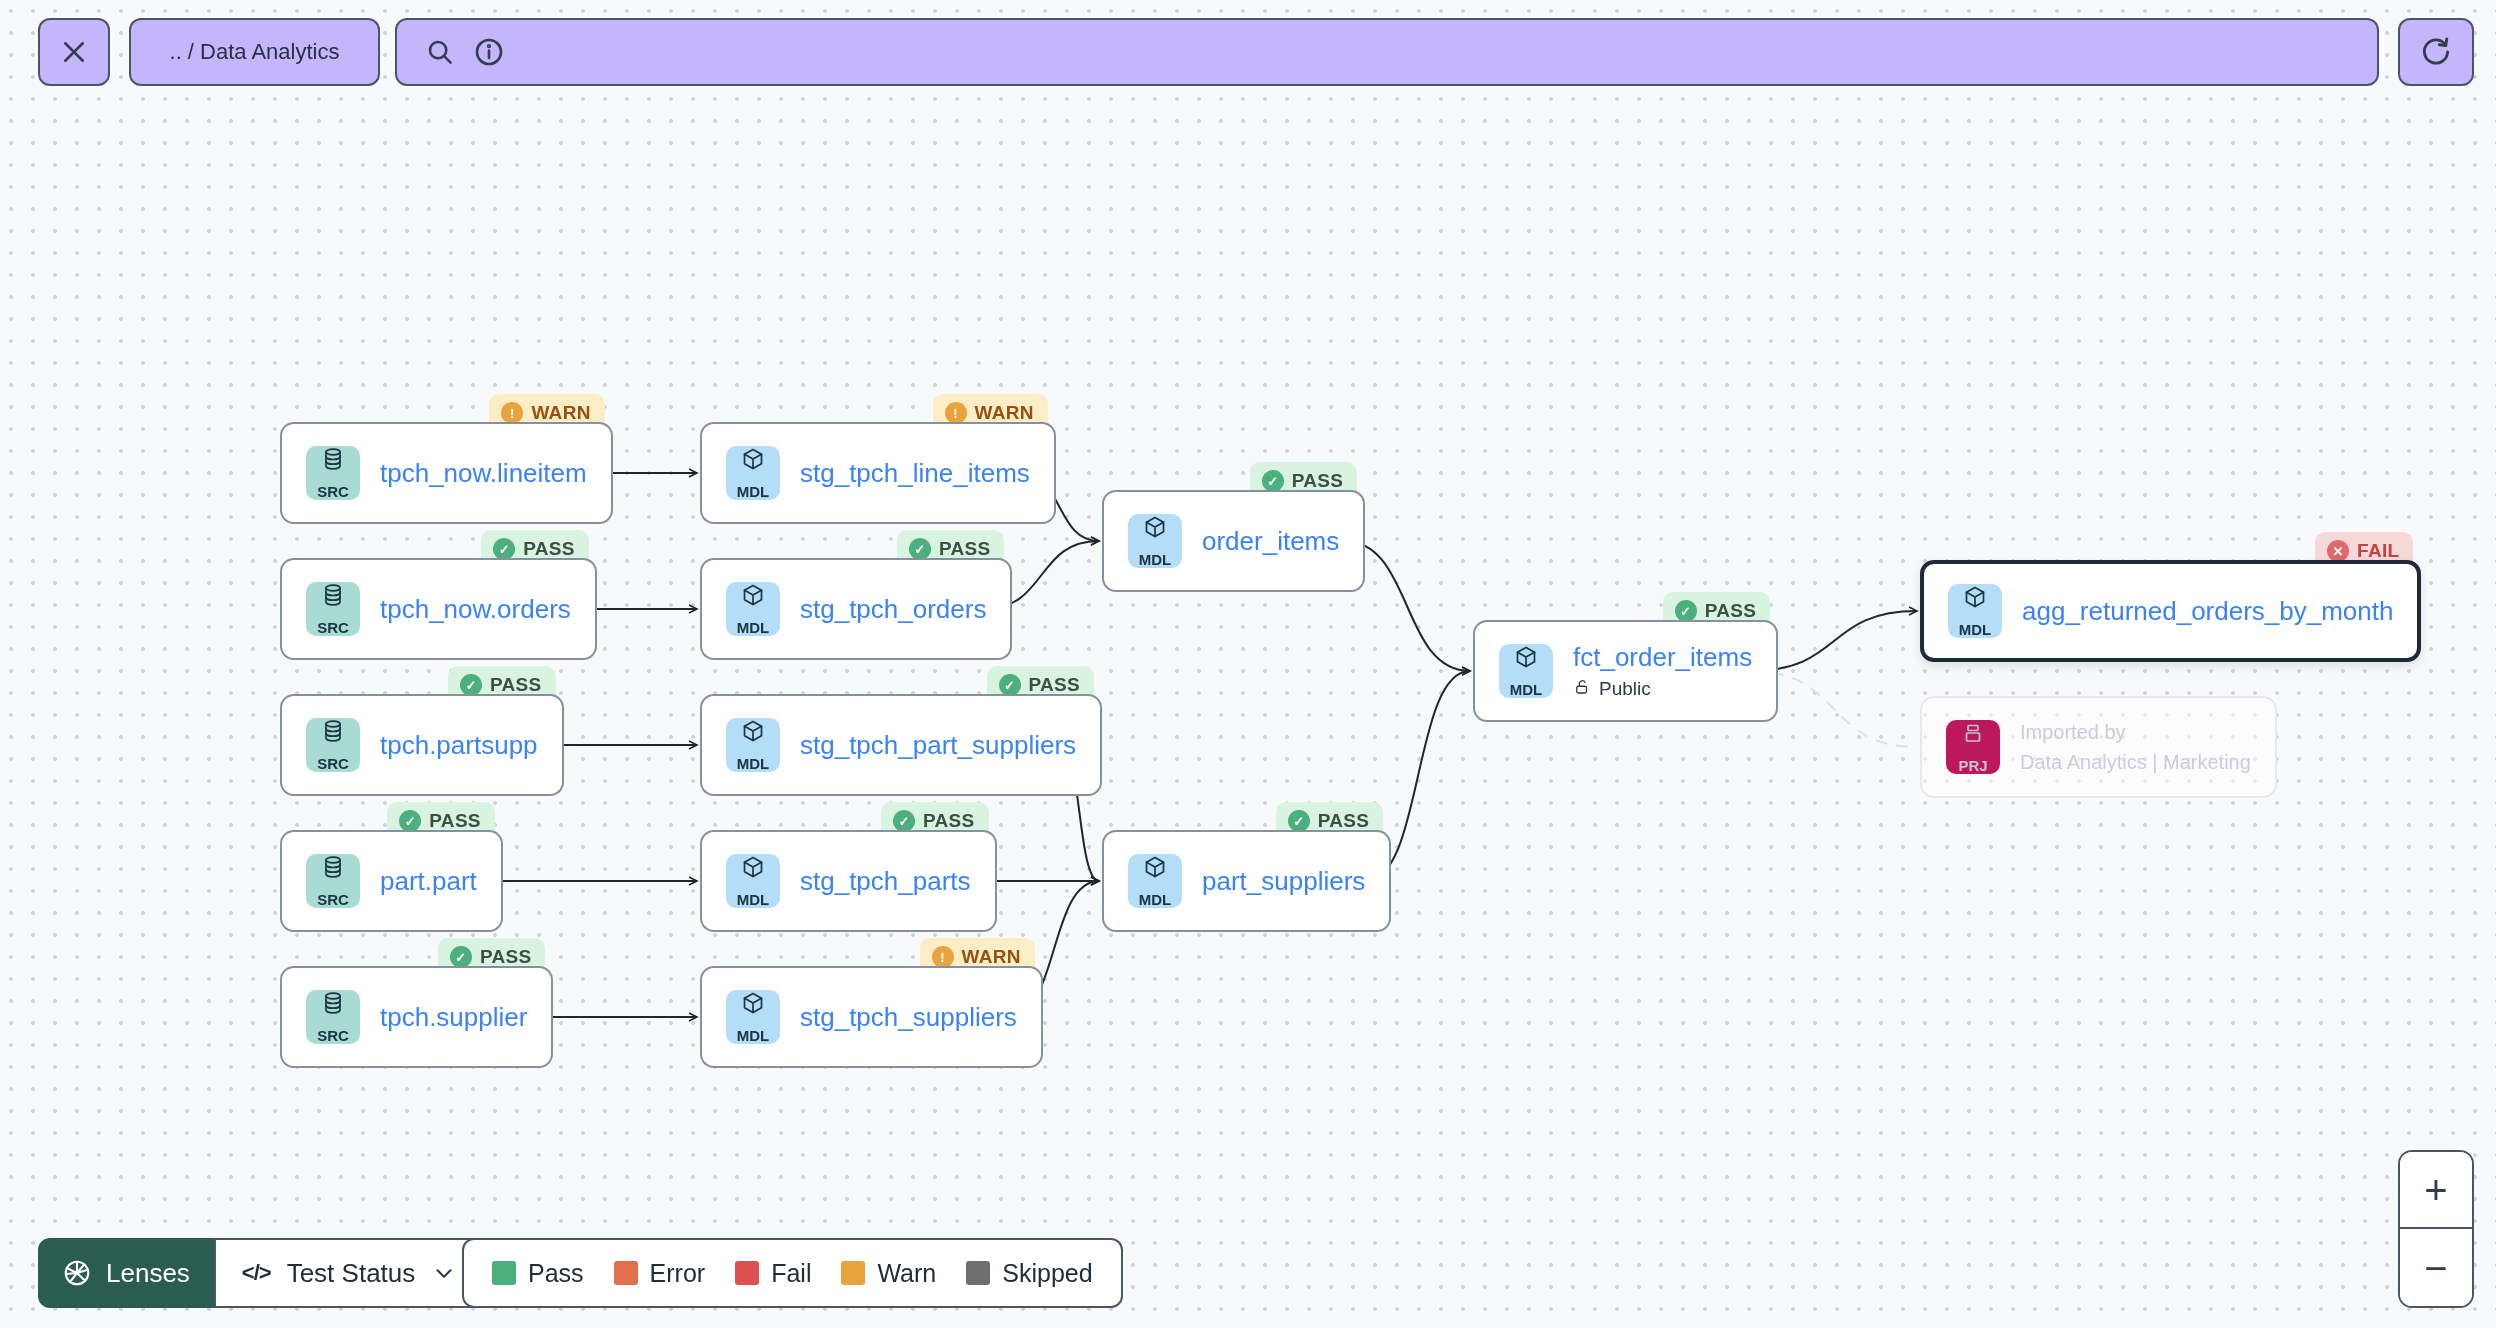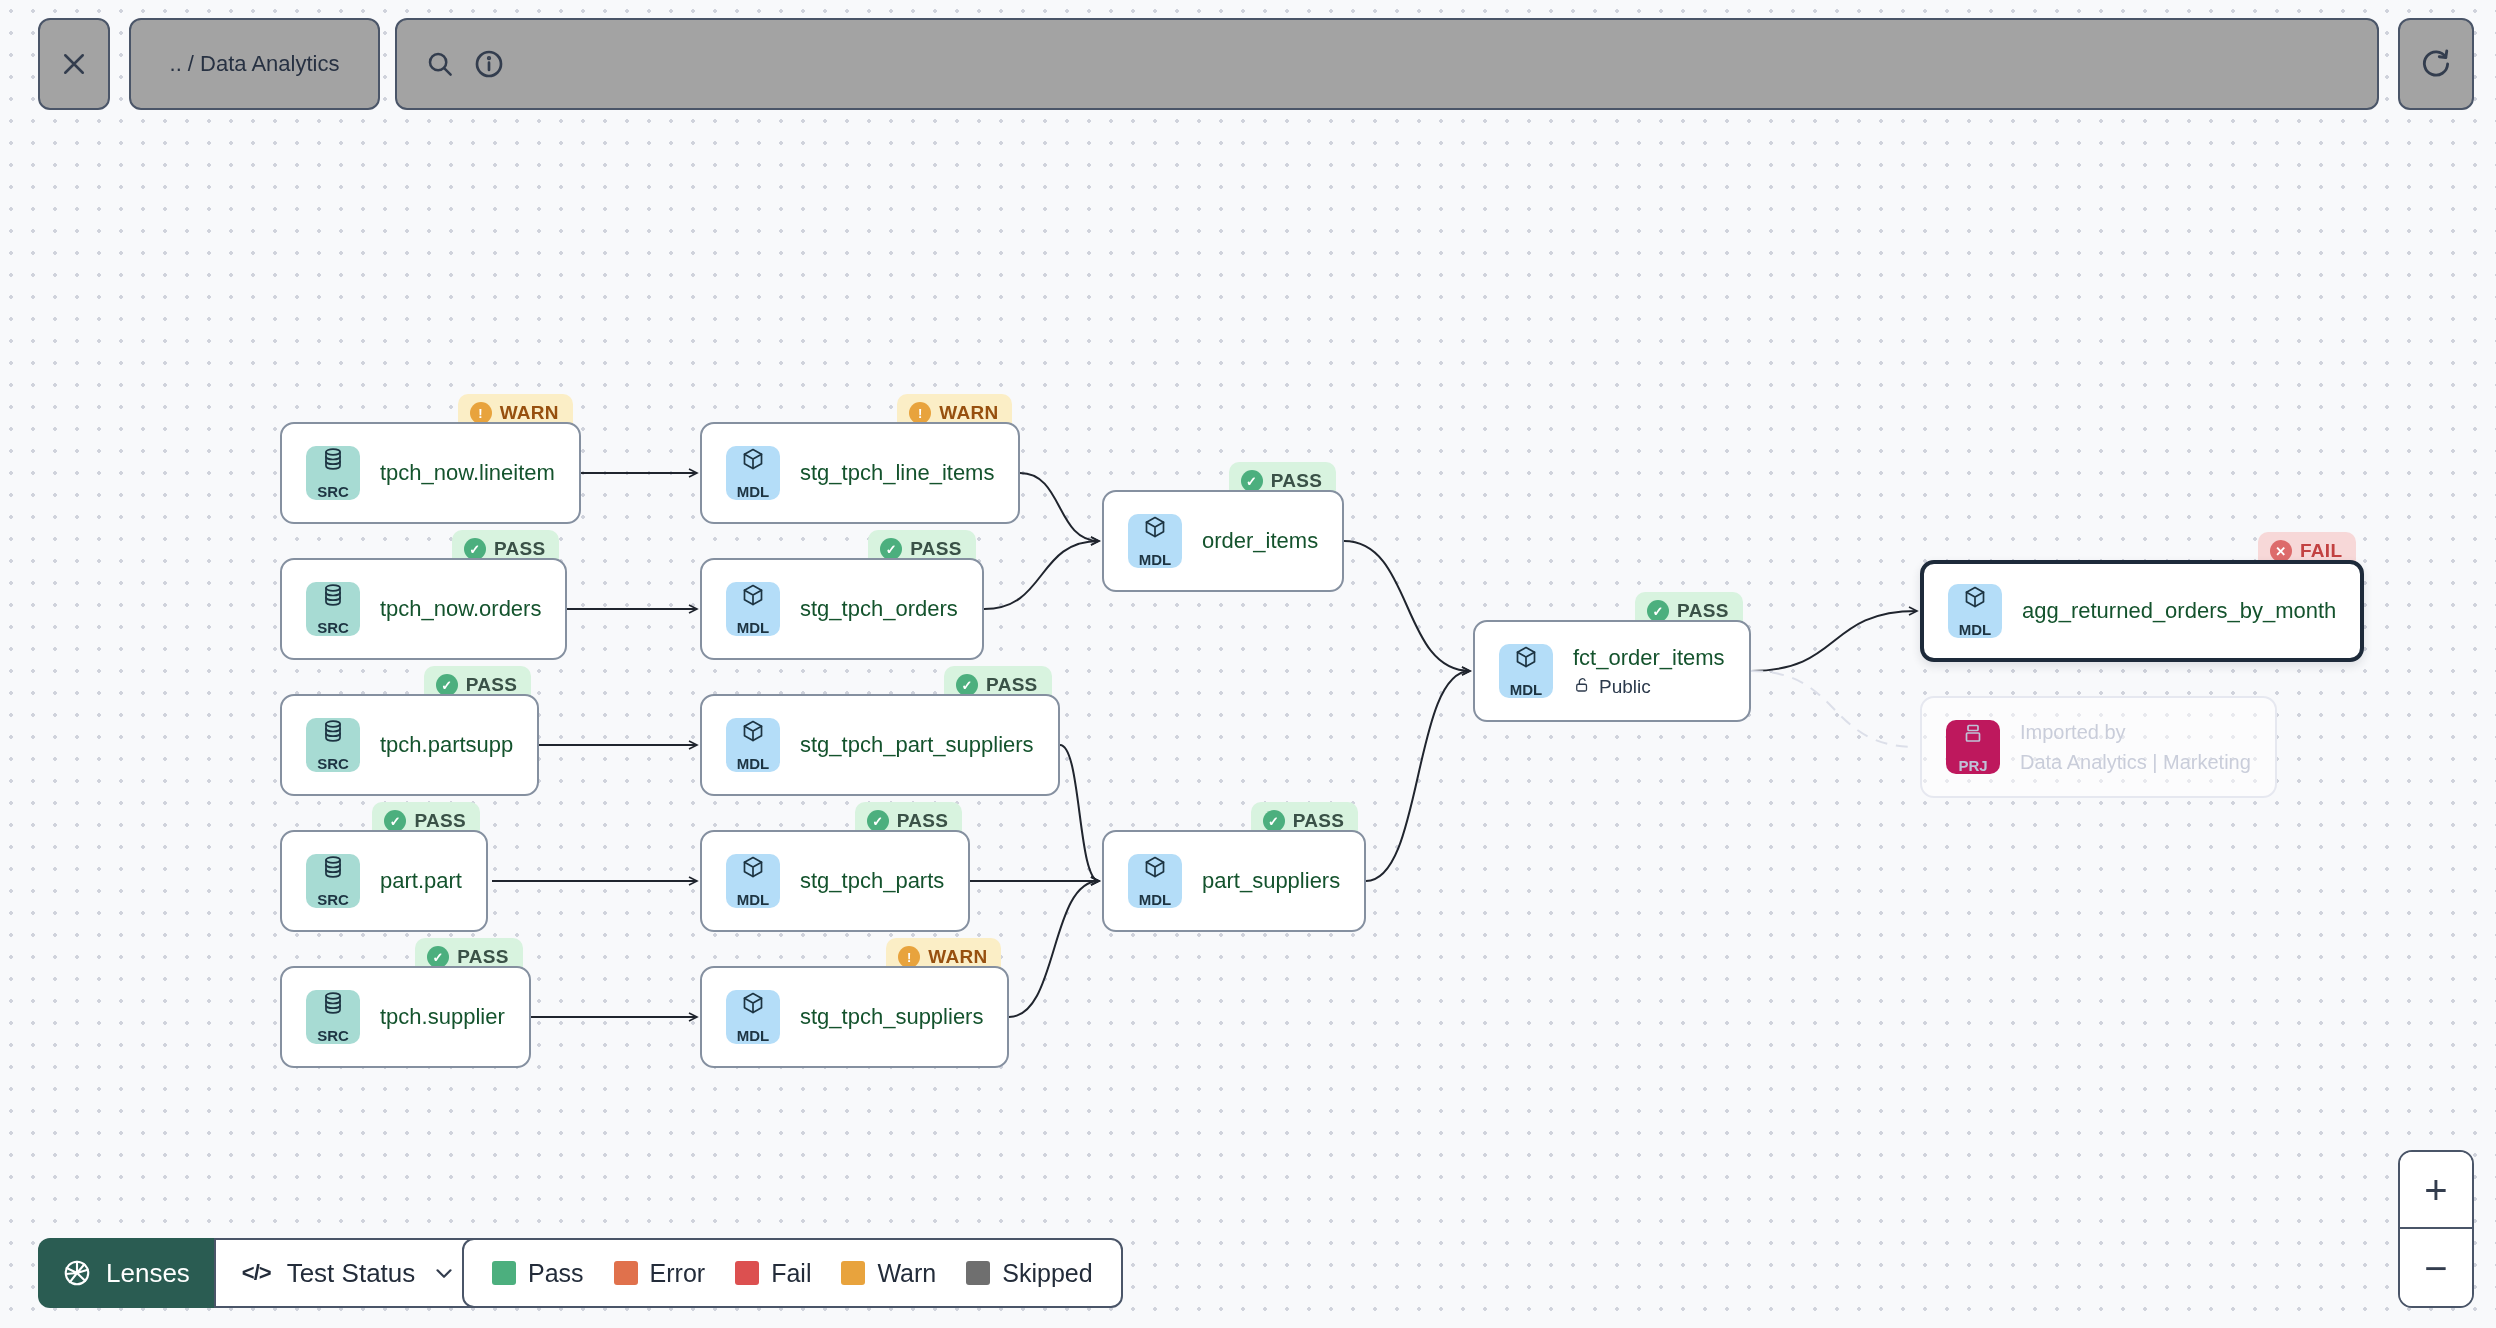--- a/index.html
+++ b/index.html
@@ -8,21 +8,21 @@
     width:2496px; height:1328px; position:relative; overflow:hidden;
     background-color:#f8f9fb;
     background-image: radial-gradient(circle, #d0d3dc 1.8px, transparent 1.9px);
     background-size: 22px 22px;
     font-family:"Liberation Sans", sans-serif;
     color:#1f2733;
   }
 
   
   .tb-btn {
-    position:absolute; top:18px; height:92px; background:#a3a3a3;
+    position:absolute; top:18px; height:68px; background:#c4b5fd;
     border:2px solid #4a5568; border-radius:12px;
     display:flex; align-items:center; justify-content:center; cursor:pointer;
   }
   #close-btn   { left:38px;  width:72px; }
   #breadcrumb  { left:129px; width:251px; font-size:22px; color:#273142; }
   #search-bar  { left:395px; width:1984px; justify-content:flex-start; padding:0 28px; gap:18px; }
   #refresh-btn { left:2398px; width:76px; }
   #search-input {
     flex:1; border:none; outline:none; font-family:inherit;
     font-size:25px; color:#1e2633; background:transparent; font-weight:500;
@@ -41,21 +41,21 @@
   .node.selected .nbody { border:4px solid #1d2a3a; border-radius:14px; box-shadow:0 4px 10px rgba(30,41,59,.12); }
   .node.ghost .nbody { background:rgba(255,255,255,.5); border-color:#e6e8f0; box-shadow:none; }
   .tile {
     width:54px; height:54px; border-radius:10px; flex:0 0 auto;
     display:flex; flex-direction:column; align-items:center; justify-content:center;
     font-size:15px; font-weight:700; color:#1d3442; line-height:1.05; gap:13px;
   }
   .tile.src { background:#a7dbd3; }
   .tile.mdl { background:#b4ddf8; }
   .tile.prj { background:#be185d; color:#bfc3d8; }
-  .ntitle { font-size:22px; color:#14532d; }
+  .ntitle { font-size:26px; color:#3b82f6; }
   .nsub { display:flex; align-items:flex-start; gap:8px; font-size:19px; color:#2c3a4c; margin-top:5px; }
   .node.ghost .ntitle, .node.ghost .gline { color:#c9cdda; }
   .gline { font-size:20px; line-height:1.5; }
   .badge {
     position:absolute; top:-28px; right:8px; z-index:0;
     display:flex; align-items:flex-start; gap:8px;
     padding:8px 14px 26px 12px; border-radius:10px;
     font-size:19px; font-weight:700; letter-spacing:.3px;
   }
   .badge .dot {

